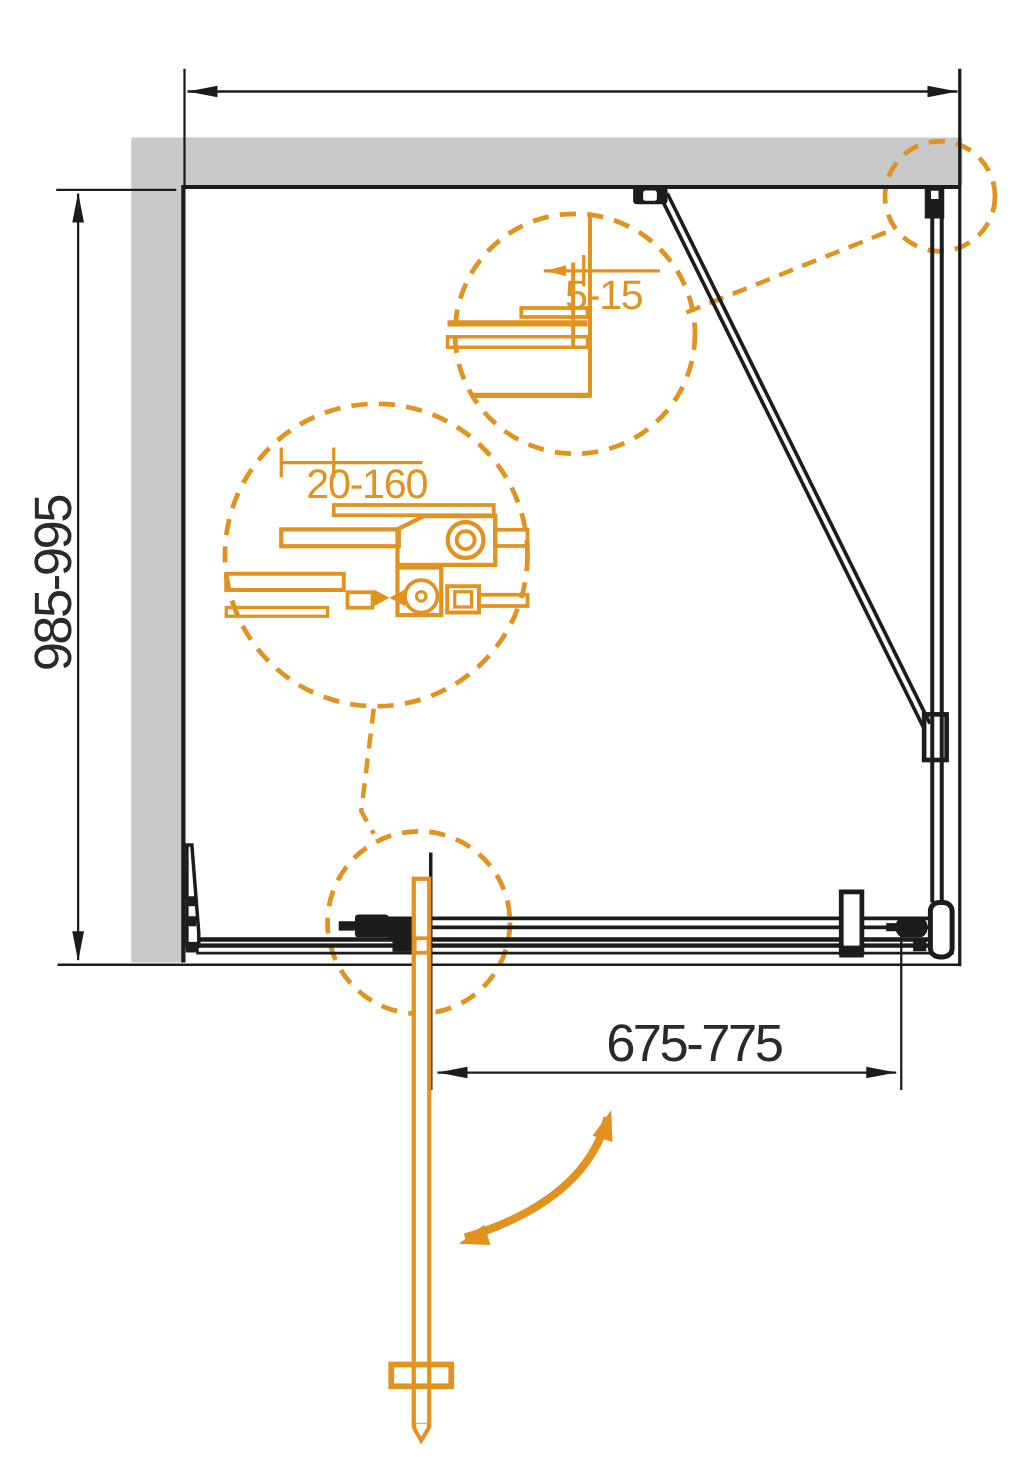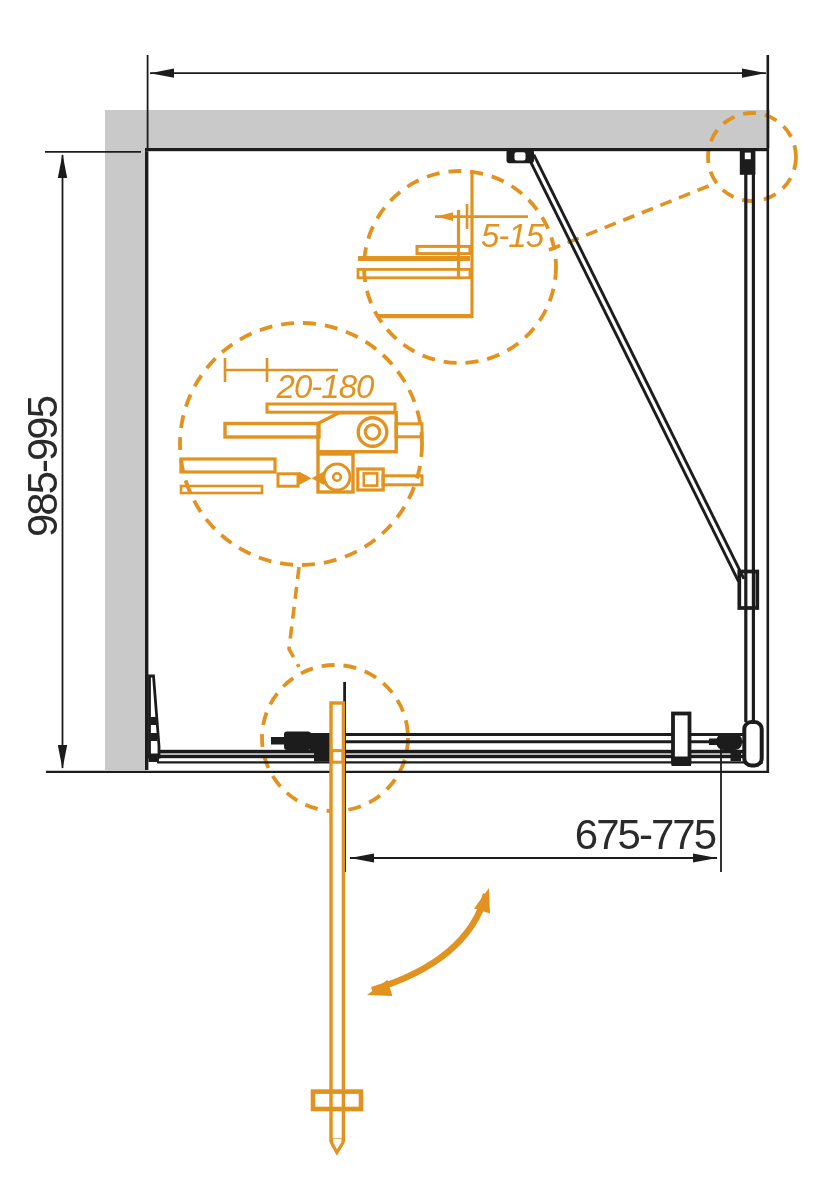--- a/index.html
+++ b/index.html
@@ -7,22 +7,22 @@
     position:relative;width:813px;height:1181px;background:#ffffff;overflow:hidden;
     font-family:"Liberation Sans", sans-serif;
   }
   #stage svg{position:absolute;left:0;top:0;}
   .dim-label{
     position:absolute;text-align:center;color:#2a2a2a;
     font-size:42px;letter-spacing:-2px;line-height:50px;white-space:nowrap;
   }
   .dim-label.vert{transform:rotate(-90deg);transform-origin:center center;}
   .detail-label{
-    position:absolute;text-align:center;color:#E2921E;
-    font-size:33px;letter-spacing:-1px;line-height:40px;white-space:nowrap;font-style:italic;
+    position:absolute;text-align:left;color:#E2921E;
+    font-size:33px;letter-spacing:-1px;line-height:40px;white-space:nowrap;
   }
 </style>
 </head>
 <body>
 
 <div id="stage">
 
 <svg width="813" height="1181" viewBox="0 0 813 1181">
 
   <g>
@@ -163,18 +163,18 @@
   <g>
     <path d="M372,990 Q468,961 486,894" stroke="#E2921E" stroke-width="6.5" fill="none"></path>
     <polygon points="367,995 392.4,996 387.4,979.7" fill="#E2921E"></polygon>
     <polygon points="489,888 490,913.5 474,908.5" fill="#E2921E"></polygon>
   </g>
 </svg>
 
 
   <div class="dim-label vert" style="left:-119px;top:444px;width:320px;height:46px;">985-995</div>
 
-  <div class="dim-label" style="left:395px;top:810px;width:320px;height:50px;text-align:right;">675-775</div>
+  <div class="dim-label" style="left:395px;top:810px;width:320px;height:50px;">675-775</div>
 
   <div class="detail-label" style="left:452px;top:216px;width:120px;height:40px;">5-15</div>
 
-  <div class="detail-label" style="left:245px;top:367px;width:160px;height:40px;">20-180</div>
+  <div class="detail-label" style="left:245px;top:367px;width:160px;height:40px;">20-160</div>
 </div>
 
 </body></html>

